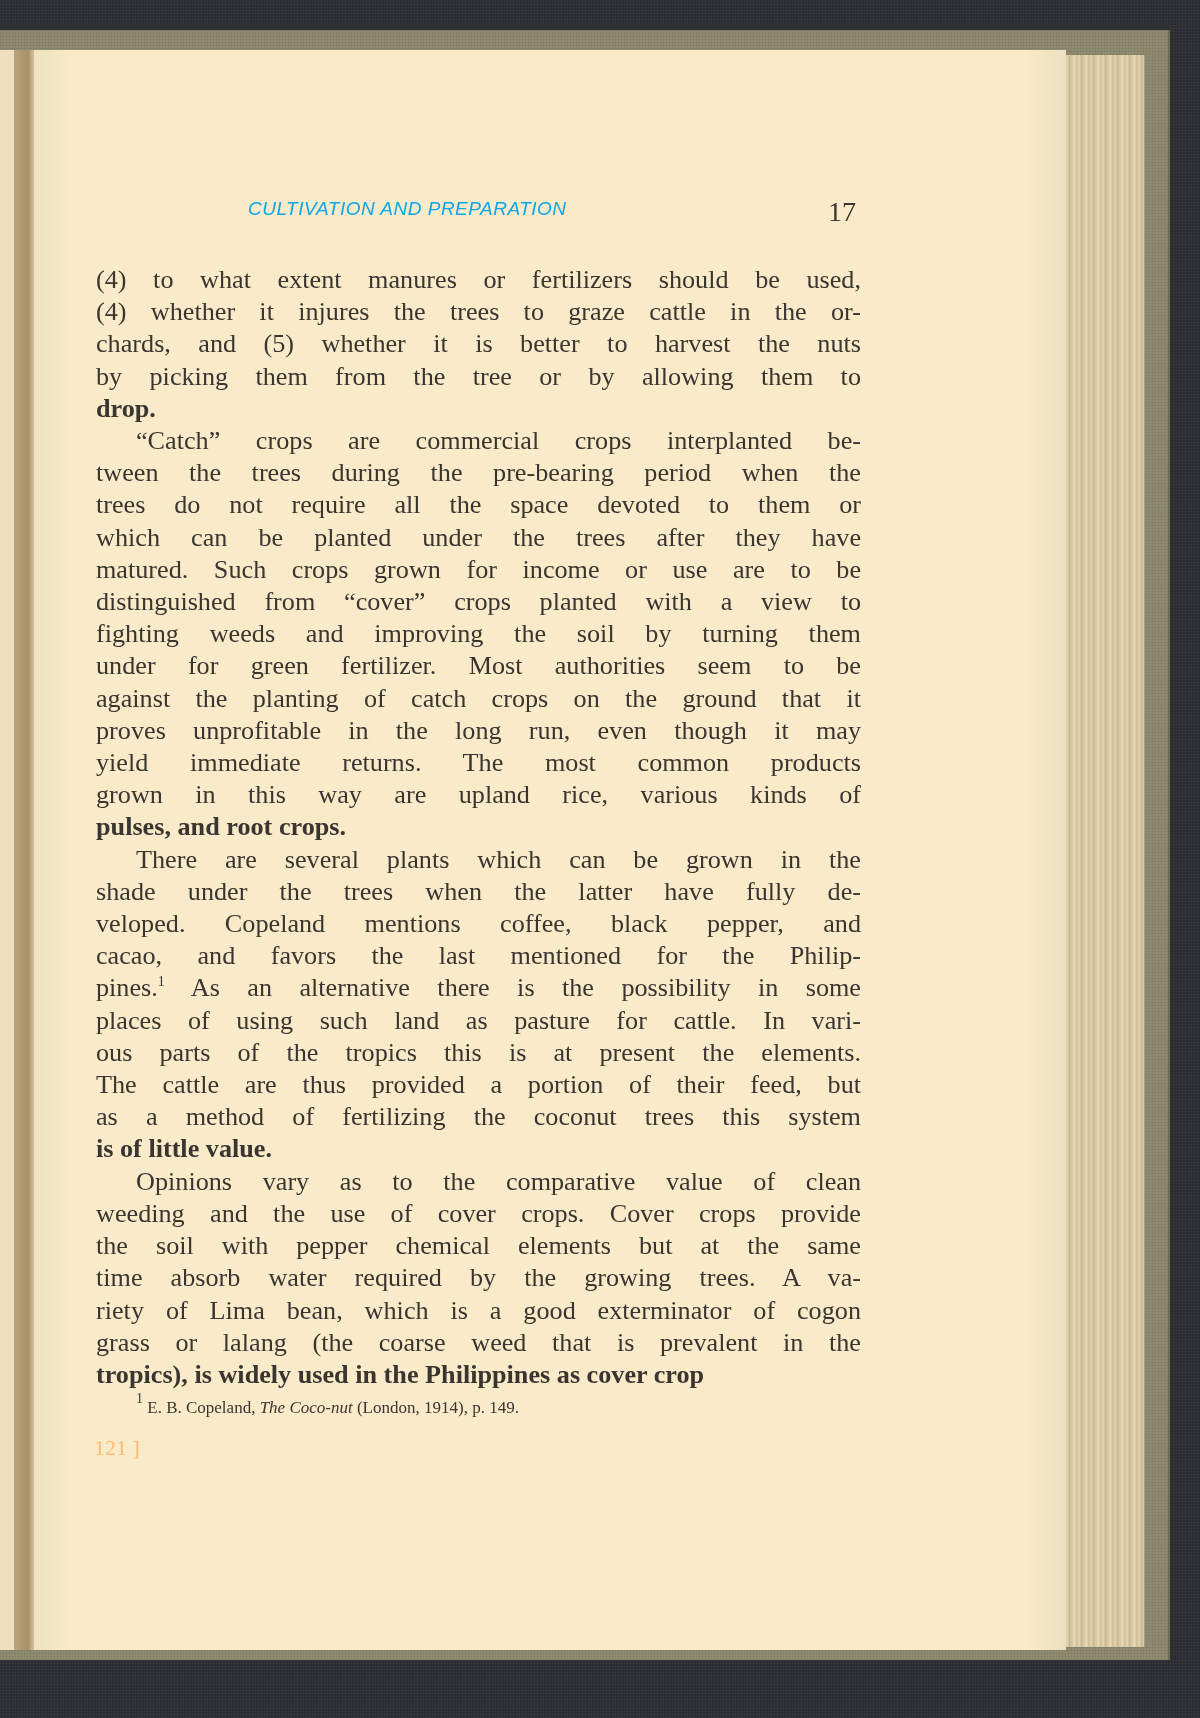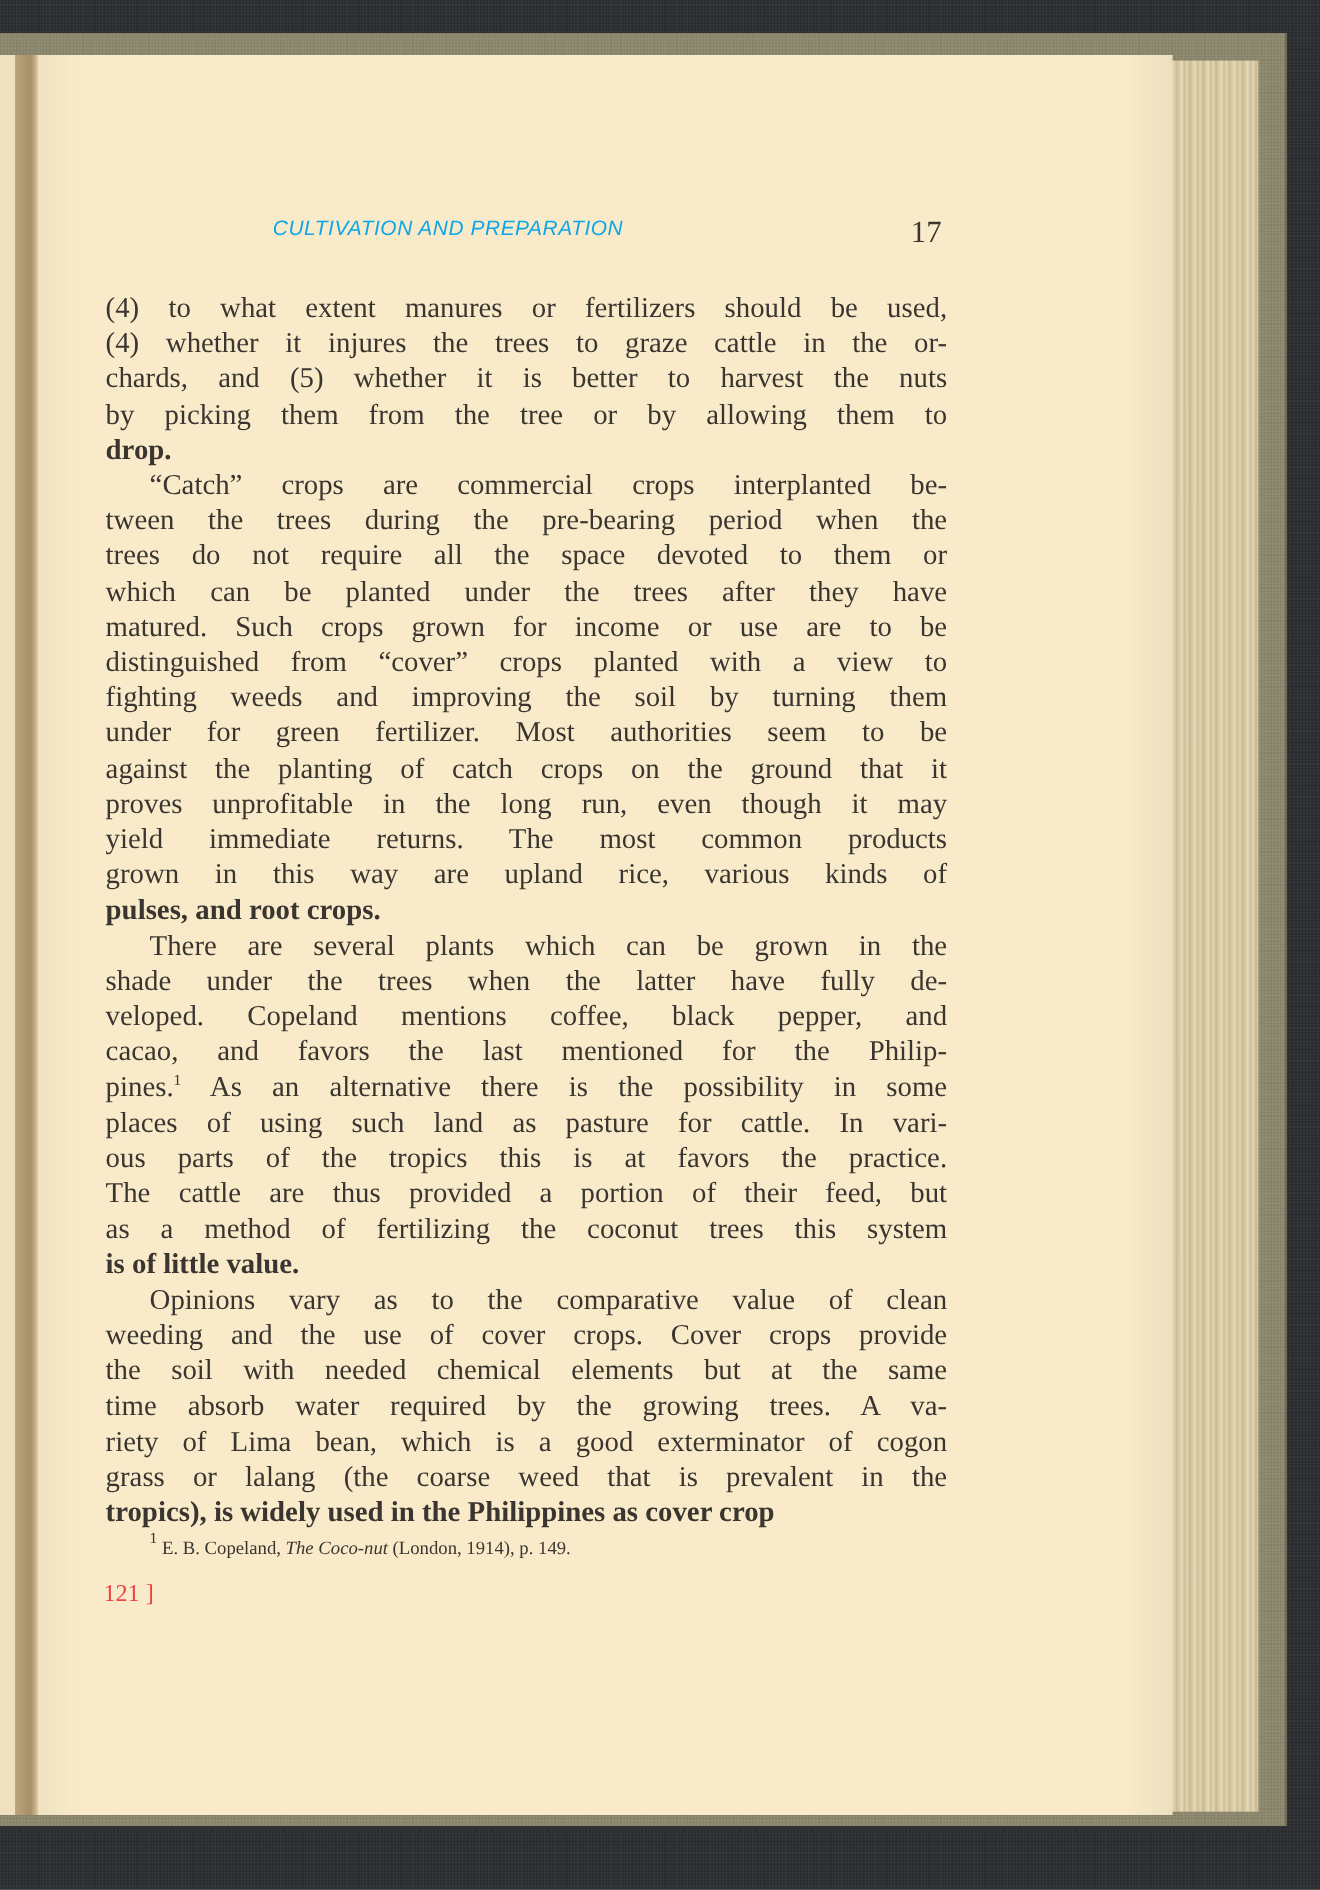--- a/index.html
+++ b/index.html
@@ -57,21 +57,21 @@
     sup { font-size: 14px; vertical-align: 10px; line-height: 0; }
     .footnote {
       position: absolute; left: 136px; top: 1398px;
       font-family: "Liberation Serif", "DejaVu Serif", serif;
       font-size: 17px; color: #3a3530;
     }
     .footnote em { font-style: italic; }
     .signature {
       position: absolute; left: 94px; top: 1435px;
       font-family: "Liberation Serif", "DejaVu Serif", serif;
-      font-size: 22px; color: #ef4444;
+      font-size: 22px; color: #fdba74;
     }
   </style>
 </head>
 <body>
 
 <div class="cover"></div>
 <div class="page-edges"></div>
 <div class="prev-page"></div>
 <div class="gutter"></div>
 
@@ -103,29 +103,29 @@
       <span class="line">grown in this way are upland rice, various kinds of</span>
       <span class="line last">pulses, and root crops.</span>
     </p>
     <p>
       <span class="line" style="padding-left: 40px;">There are several plants which can be grown in the</span>
       <span class="line">shade under the trees when the latter have fully de-</span>
       <span class="line">veloped. Copeland mentions coffee, black pepper, and</span>
       <span class="line">cacao, and favors the last mentioned for the Philip-</span>
       <span class="line">pines.<sup>1</sup> As an alternative there is the possibility in some</span>
       <span class="line">places of using such land as pasture for cattle. In vari-</span>
-      <span class="line">ous parts of the tropics this is at favors the practice.</span>
+      <span class="line">ous parts of the tropics this is at present the elements.</span>
       <span class="line">The cattle are thus provided a portion of their feed, but</span>
       <span class="line">as a method of fertilizing the coconut trees this system</span>
       <span class="line last">is of little value.</span>
     </p>
     <p>
       <span class="line" style="padding-left: 40px;">Opinions vary as to the comparative value of clean</span>
       <span class="line">weeding and the use of cover crops. Cover crops provide</span>
-      <span class="line">the soil with needed chemical elements but at the same</span>
+      <span class="line">the soil with pepper chemical elements but at the same</span>
       <span class="line">time absorb water required by the growing trees. A va-</span>
       <span class="line">riety of Lima bean, which is a good exterminator of cogon</span>
       <span class="line">grass or lalang (the coarse weed that is prevalent in the</span>
       <span class="line last">tropics), is widely used in the Philippines as cover crop</span>
     </p>
   </div>
 
 <div class="footnote">
   <sup>1</sup>
   <span>E. B. Copeland,</span>

